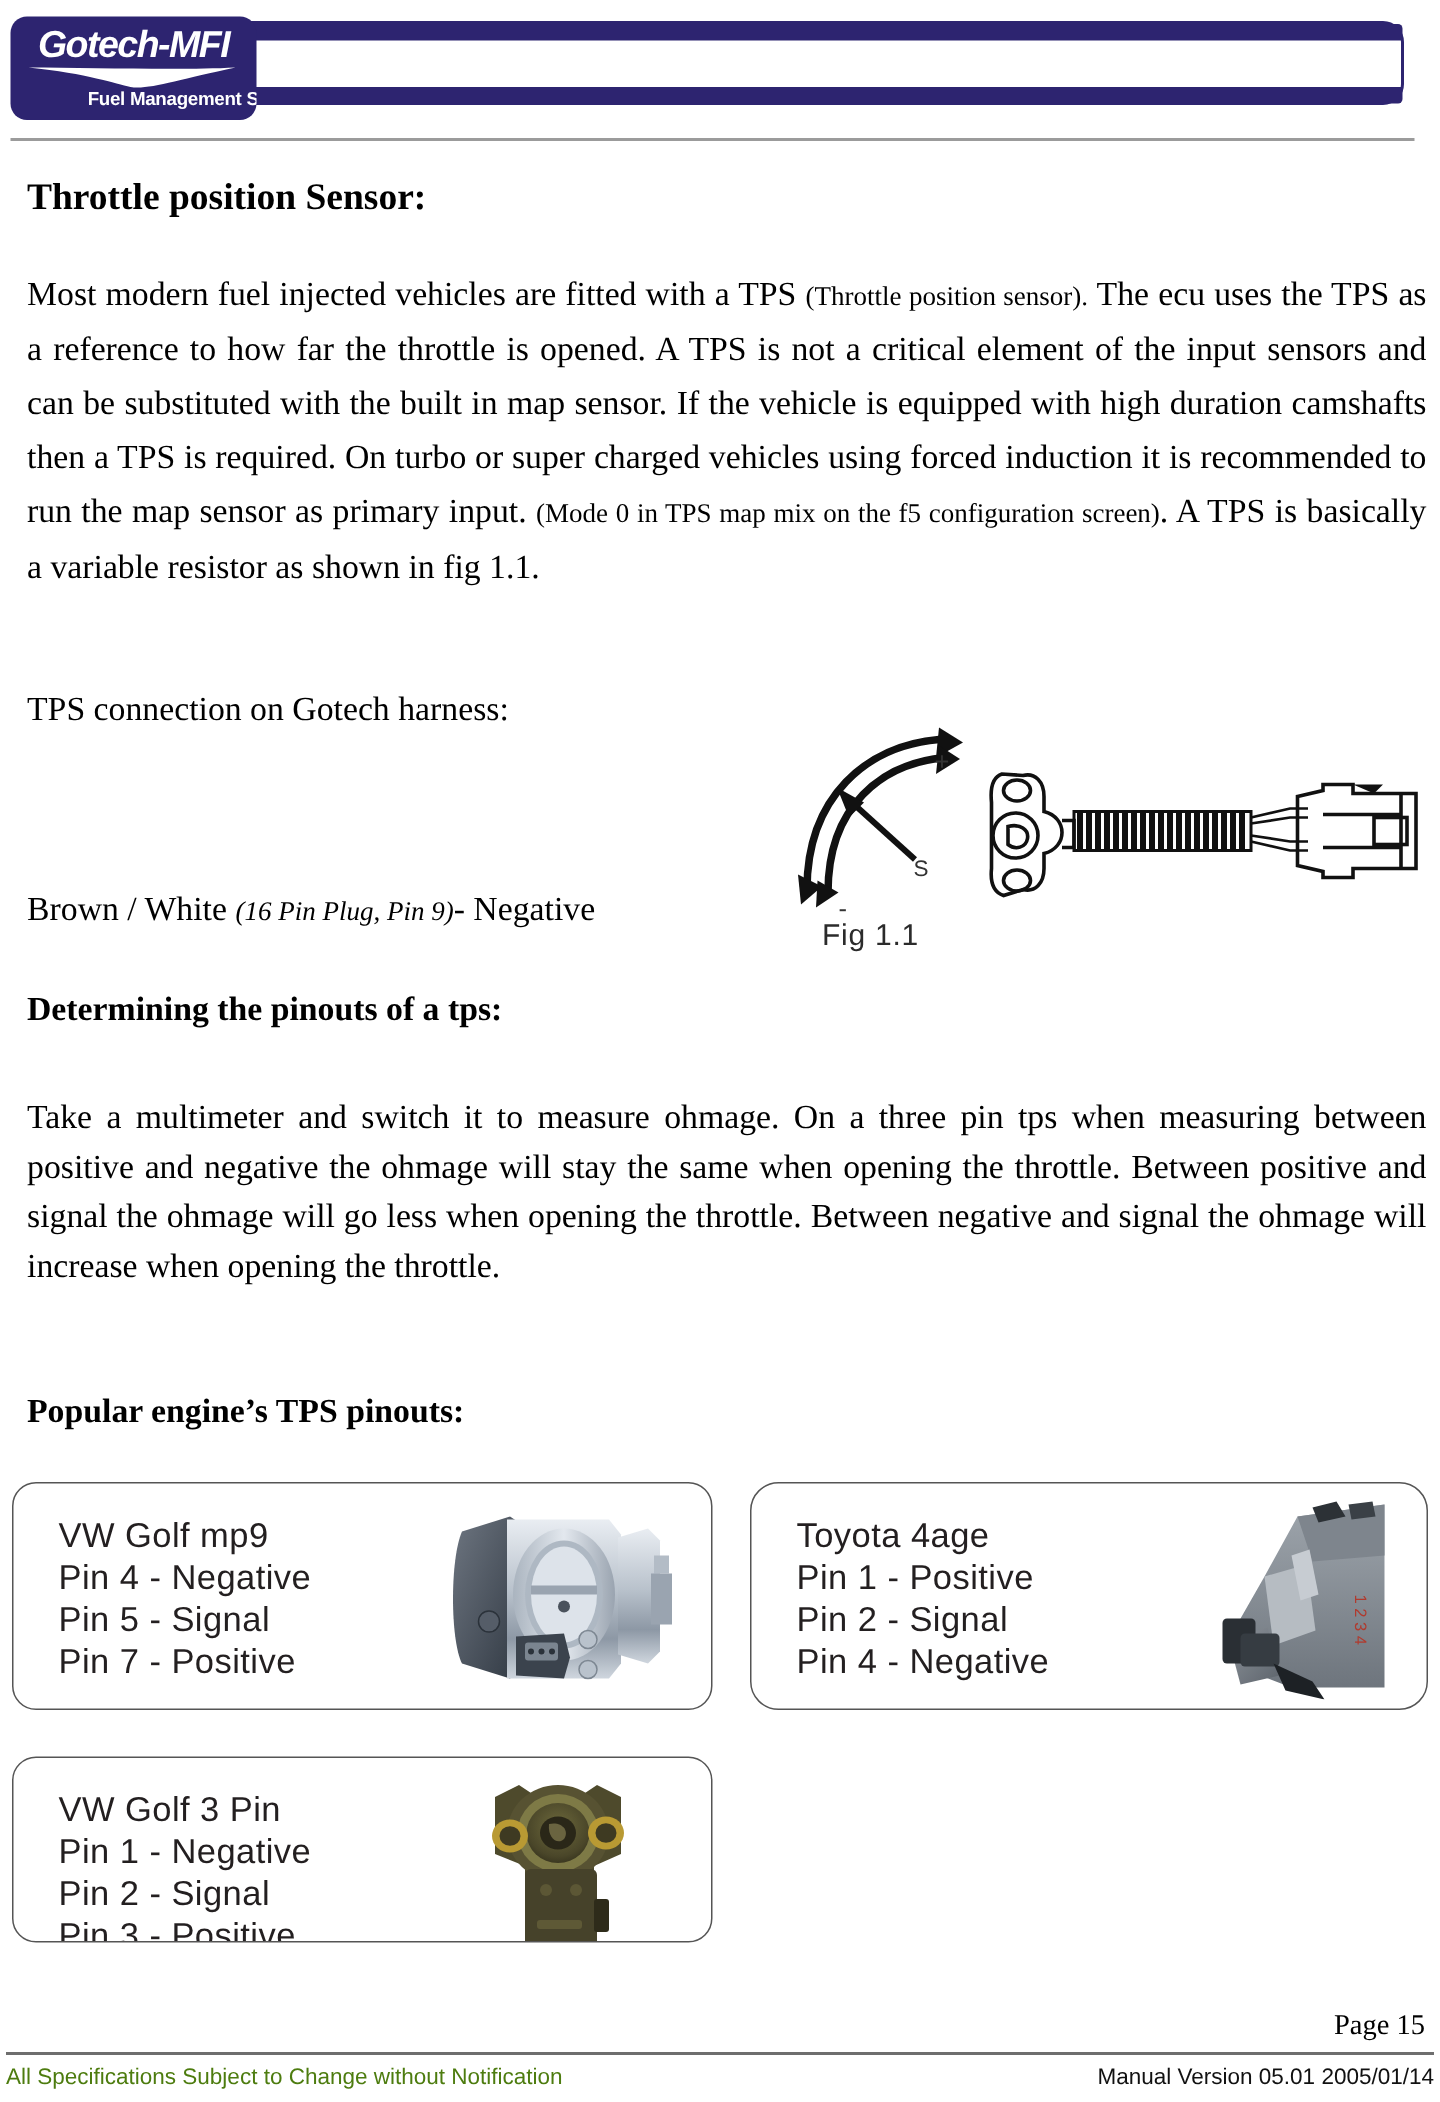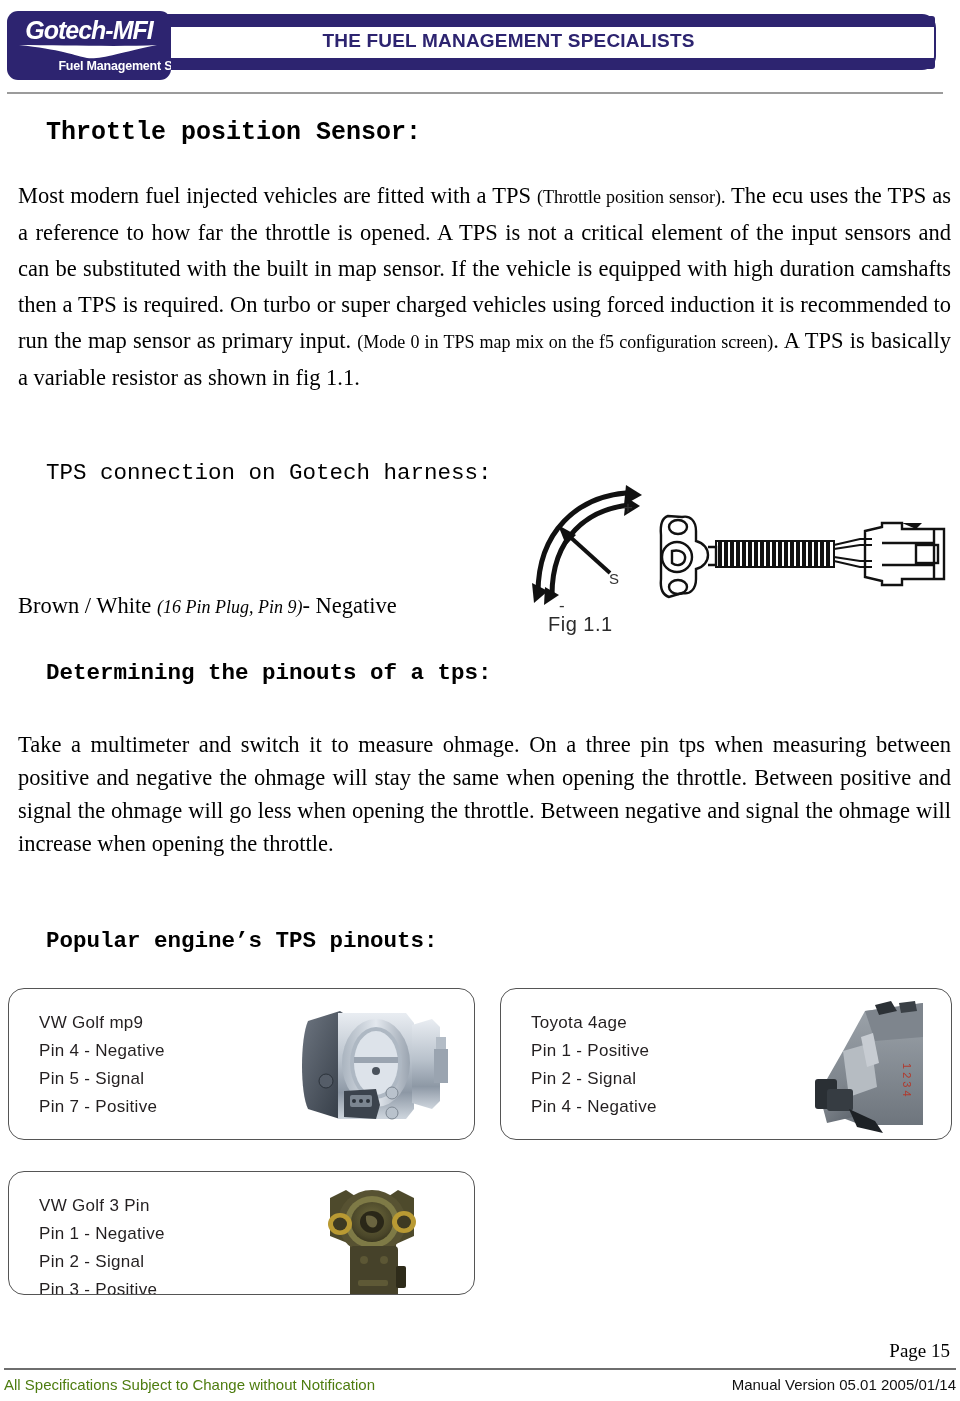--- a/index.html
+++ b/index.html
@@ -102,24 +102,23 @@
   #hdr-rule {
     position: absolute;
     left: 7px; top: 92px;
     width: 936px; height: 2px;
     background: #9b9b9b;
   }
 
   
   .h-bold {
     position: absolute;
-    font-family: Liberation Mono, monospace;
+    font-family: Liberation Serif, serif;
     font-weight: bold;
     color: #000;
-    margin-left: 28px;
   }
   #sec-title {
     left: 18px; top: 118px;
     font-size: 25px;
   }
   #para1 {
     position: absolute;
     left: 18px; top: 178px;
     width: 933px;
     font-size: 22.5px;
@@ -187,28 +186,28 @@
   
   .card {
     position: absolute;
     border: 1.5px solid #555;
     border-radius: 16px;
     background: #ffffff;
     box-sizing: border-box;
     overflow: hidden;
   }
   #card-1 { left: 8px;  top: 988px;  width: 467px; height: 152px; }
-  #card-2 { left: 500px; top: 988px; width: 452px; height: 152px; }
+  #card-2 { left: 500px; top: 988px; width: 452px; height: 152px; border-radius: 19px; }
   #card-3 { left: 8px;  top: 1171px; width: 467px; height: 124px; }
 
   .card-text {
     position: absolute;
     left: 30px; top: 20px;
     font-family: "Liberation Sans", sans-serif;
-    font-size: 17px;
+    font-size: 23px;
     line-height: 28px;
     color: #231f20;
     letter-spacing: 0.3px;
   }
   .card-text .line { display: block; }
   .card-img {
     position: absolute;
     top: 8px;
     right: 14px;
     width: 180px;
@@ -243,21 +242,20 @@
     color: #111;
   }
 </style>
 </head>
 <body>
 
 <div id="header">
   <div class="hdr-band"></div>
   <div class="hdr-bar-top"></div>
   <div class="hdr-bar-bot"></div>
-  <div id="hdr-title">THE FUEL MANAGEMENT SPECIALISTS</div>
 
   <div id="logo">
     <div id="logo-name">Gotech-MFI</div>
     <svg id="logo-swoosh" viewBox="0 0 138 16">
       <path d="M0 1 C 40 1, 100 3, 138 1 C 100 9, 80 16, 68 14 C 58 12, 40 5, 0 1 Z" fill="#ffffff"></path>
     </svg>
     <div id="logo-sub">Fuel Management System</div>
   </div>
   <div id="hdr-rule"></div>
 </div>

